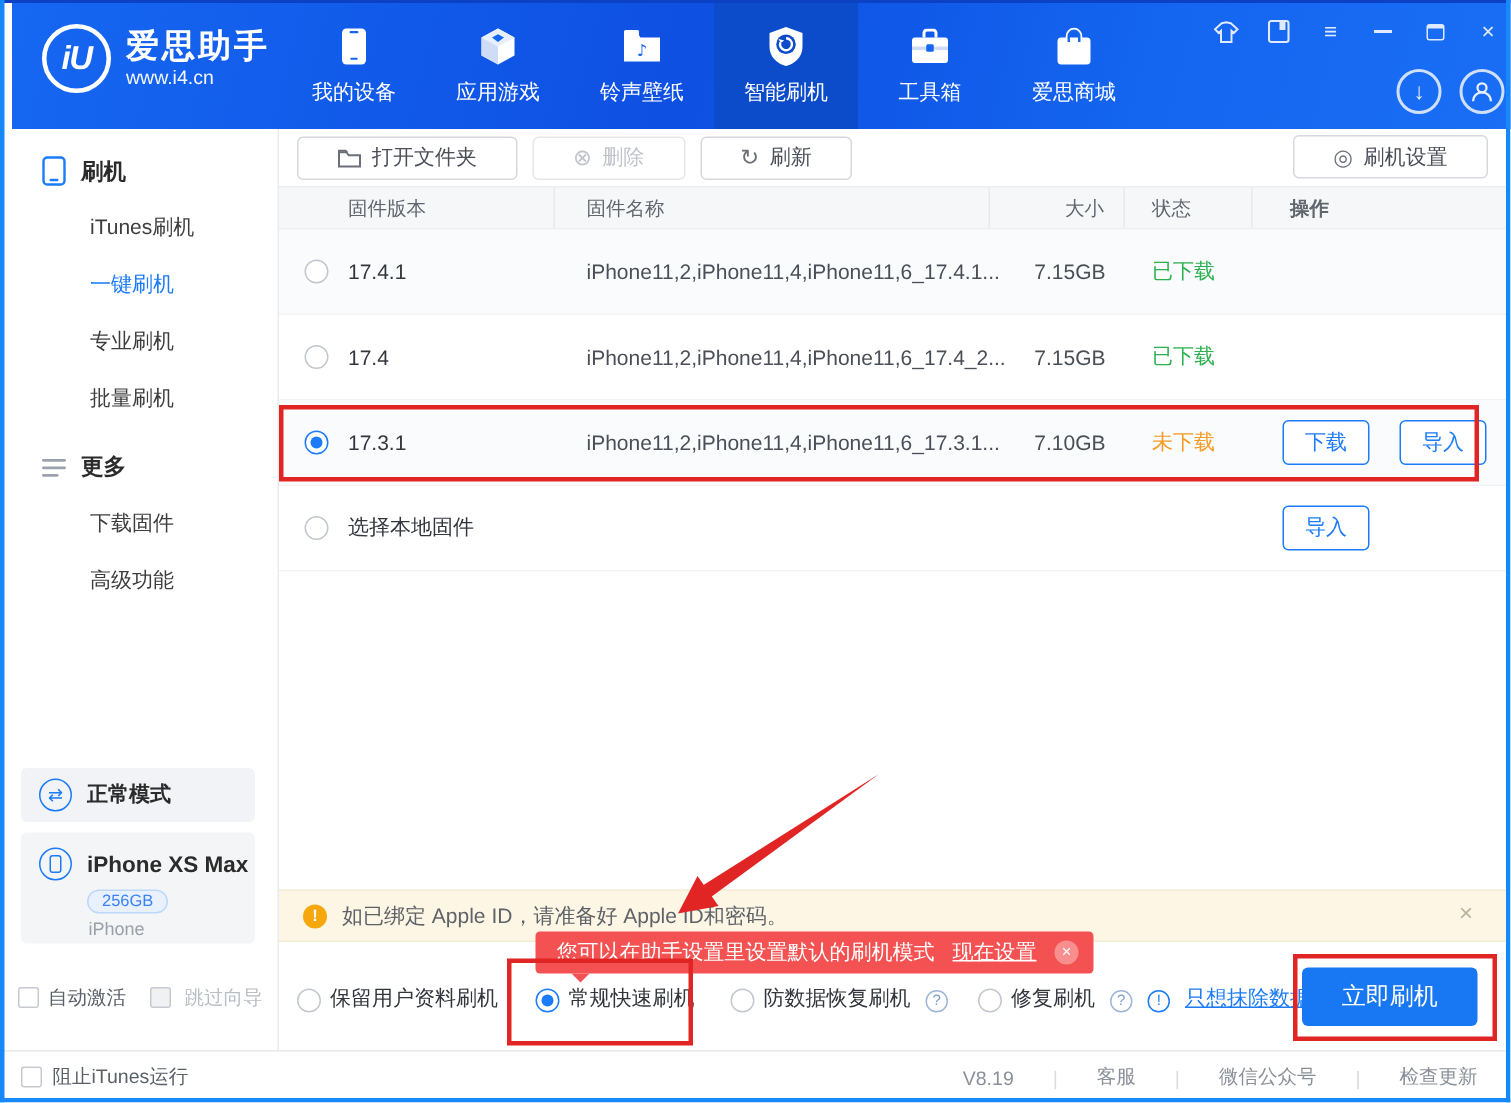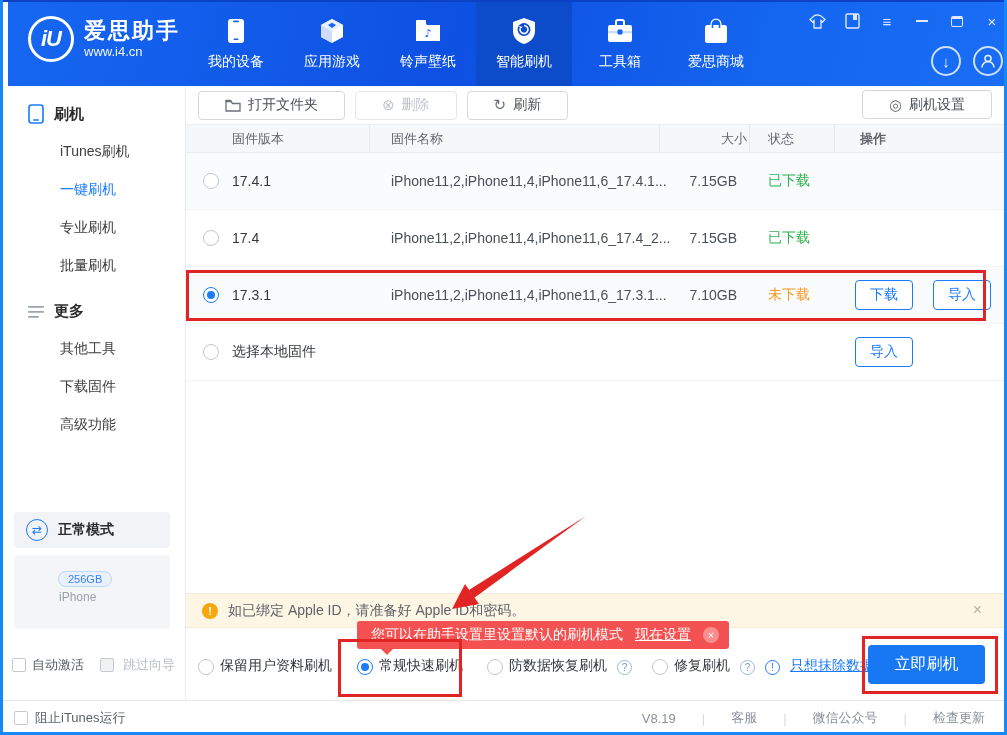--- a/index.html
+++ b/index.html
@@ -77,21 +77,21 @@
   .tbtn.disabled .tico { color:#c0c4ca; }
   .tbtn.settings { position:absolute; right:12px; top:4px; }
 
   .thead { position:absolute; left:0; top:38px; width:818px; height:29px; background:#f6f7f9;
            border-top:1px solid #eceef1; border-bottom:1px solid #eceef1; display:flex;
            font-size:13px; color:#62676f; }
   .th { display:flex; align-items:center; border-right:1px solid #e7e9ec; }
   .th:last-child { border-right:none;font-weight:bold; }
   .col-version { width:184px; padding-left:46px; }
   .col-name { width:290px; padding-left:21px; }
-  .col-size { width:90px; justify-content:flex-end; padding-right:2px; }
+  .col-size { width:90px; justify-content:flex-end; padding-right:13px; }
   .col-status { width:85px; padding-left:18px; }
   .col-actions { flex:1; padding-left:25px; }
 
   .row { position:absolute; left:0; width:818px; height:57px; display:flex; align-items:center;
          font-size:14px; color:#33373d; border-bottom:1px solid #f2f3f5; }
   .row.alt { background:#fafbfd; }
   .cell { display:flex; align-items:center; }
   .c-version { width:184px; padding-left:17px; gap:13px; }
   .c-name { width:290px; padding-left:21px; color:#4a4f57; }
   .c-size { width:90px; justify-content:flex-end; padding-right:13px; color:#4a4f57; }
@@ -278,30 +278,35 @@
     <div class="sb-sec">
       <span>
         <svg width="16" height="12" viewBox="0 0 16 12">
             <rect x="0" y="0" width="16" height="1.8" rx="0.9" fill="#9aa3ad"></rect>
             <rect x="0" y="5" width="16" height="1.8" rx="0.9" fill="#9aa3ad"></rect>
             <rect x="0" y="10" width="11" height="1.8" rx="0.9" fill="#9aa3ad"></rect>
           </svg>
       </span>
       <span>更多</span>
     </div>
-    <div class="sb-item">其他工具</div>
     <div class="sb-item">下载固件</div>
     <div class="sb-item">高级功能</div>
 
     <div class="mode-card">
       <span class="mode-ico">⇄</span>
       <span class="mode-label">正常模式</span>
     </div>
 
     <div class="dev-card">
+      <div class="dev-row">
+        <span class="dev-ico">
+            <span class="ph"></span>
+          </span>
+        <span class="dev-name">iPhone XS Max</span>
+      </div>
       <span class="dev-badge">256GB</span>
       <div class="dev-type">iPhone</div>
     </div>
 
     <div class="sb-checks">
       <label class="chk">
         <span class="chk-box"></span>
         <span>自动激活</span>
       </label>
       <label class="chk disabled">

